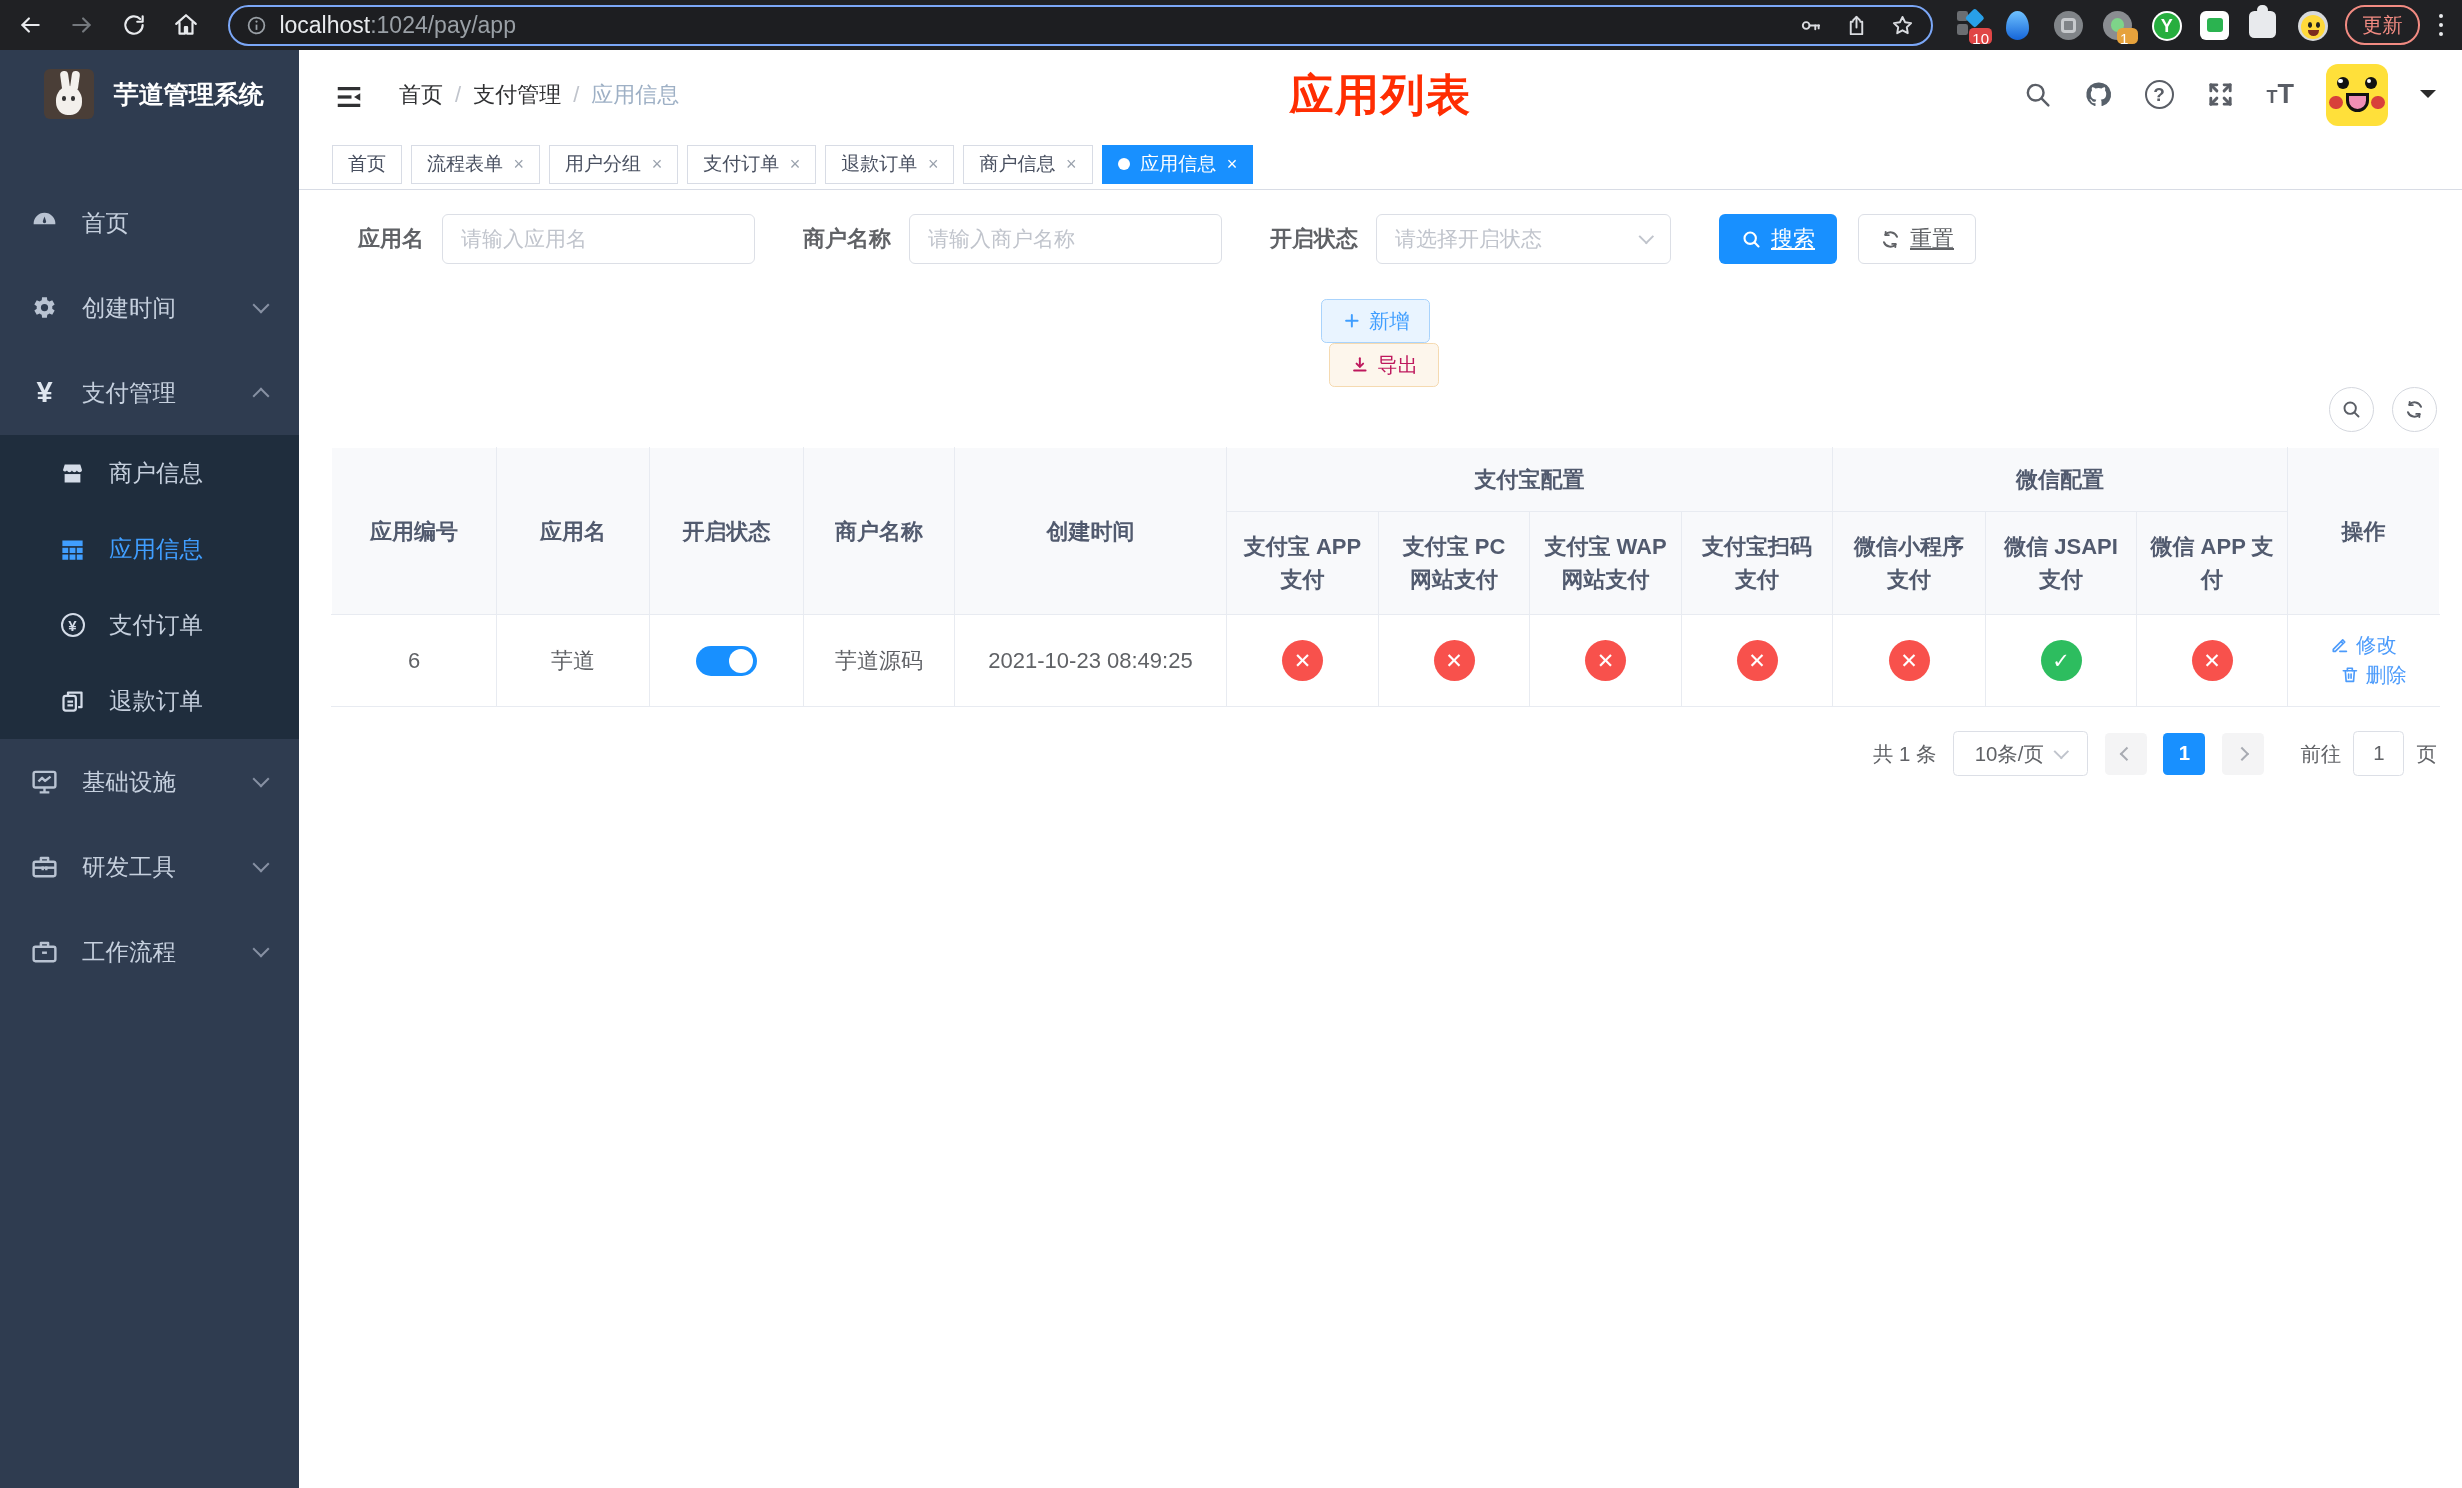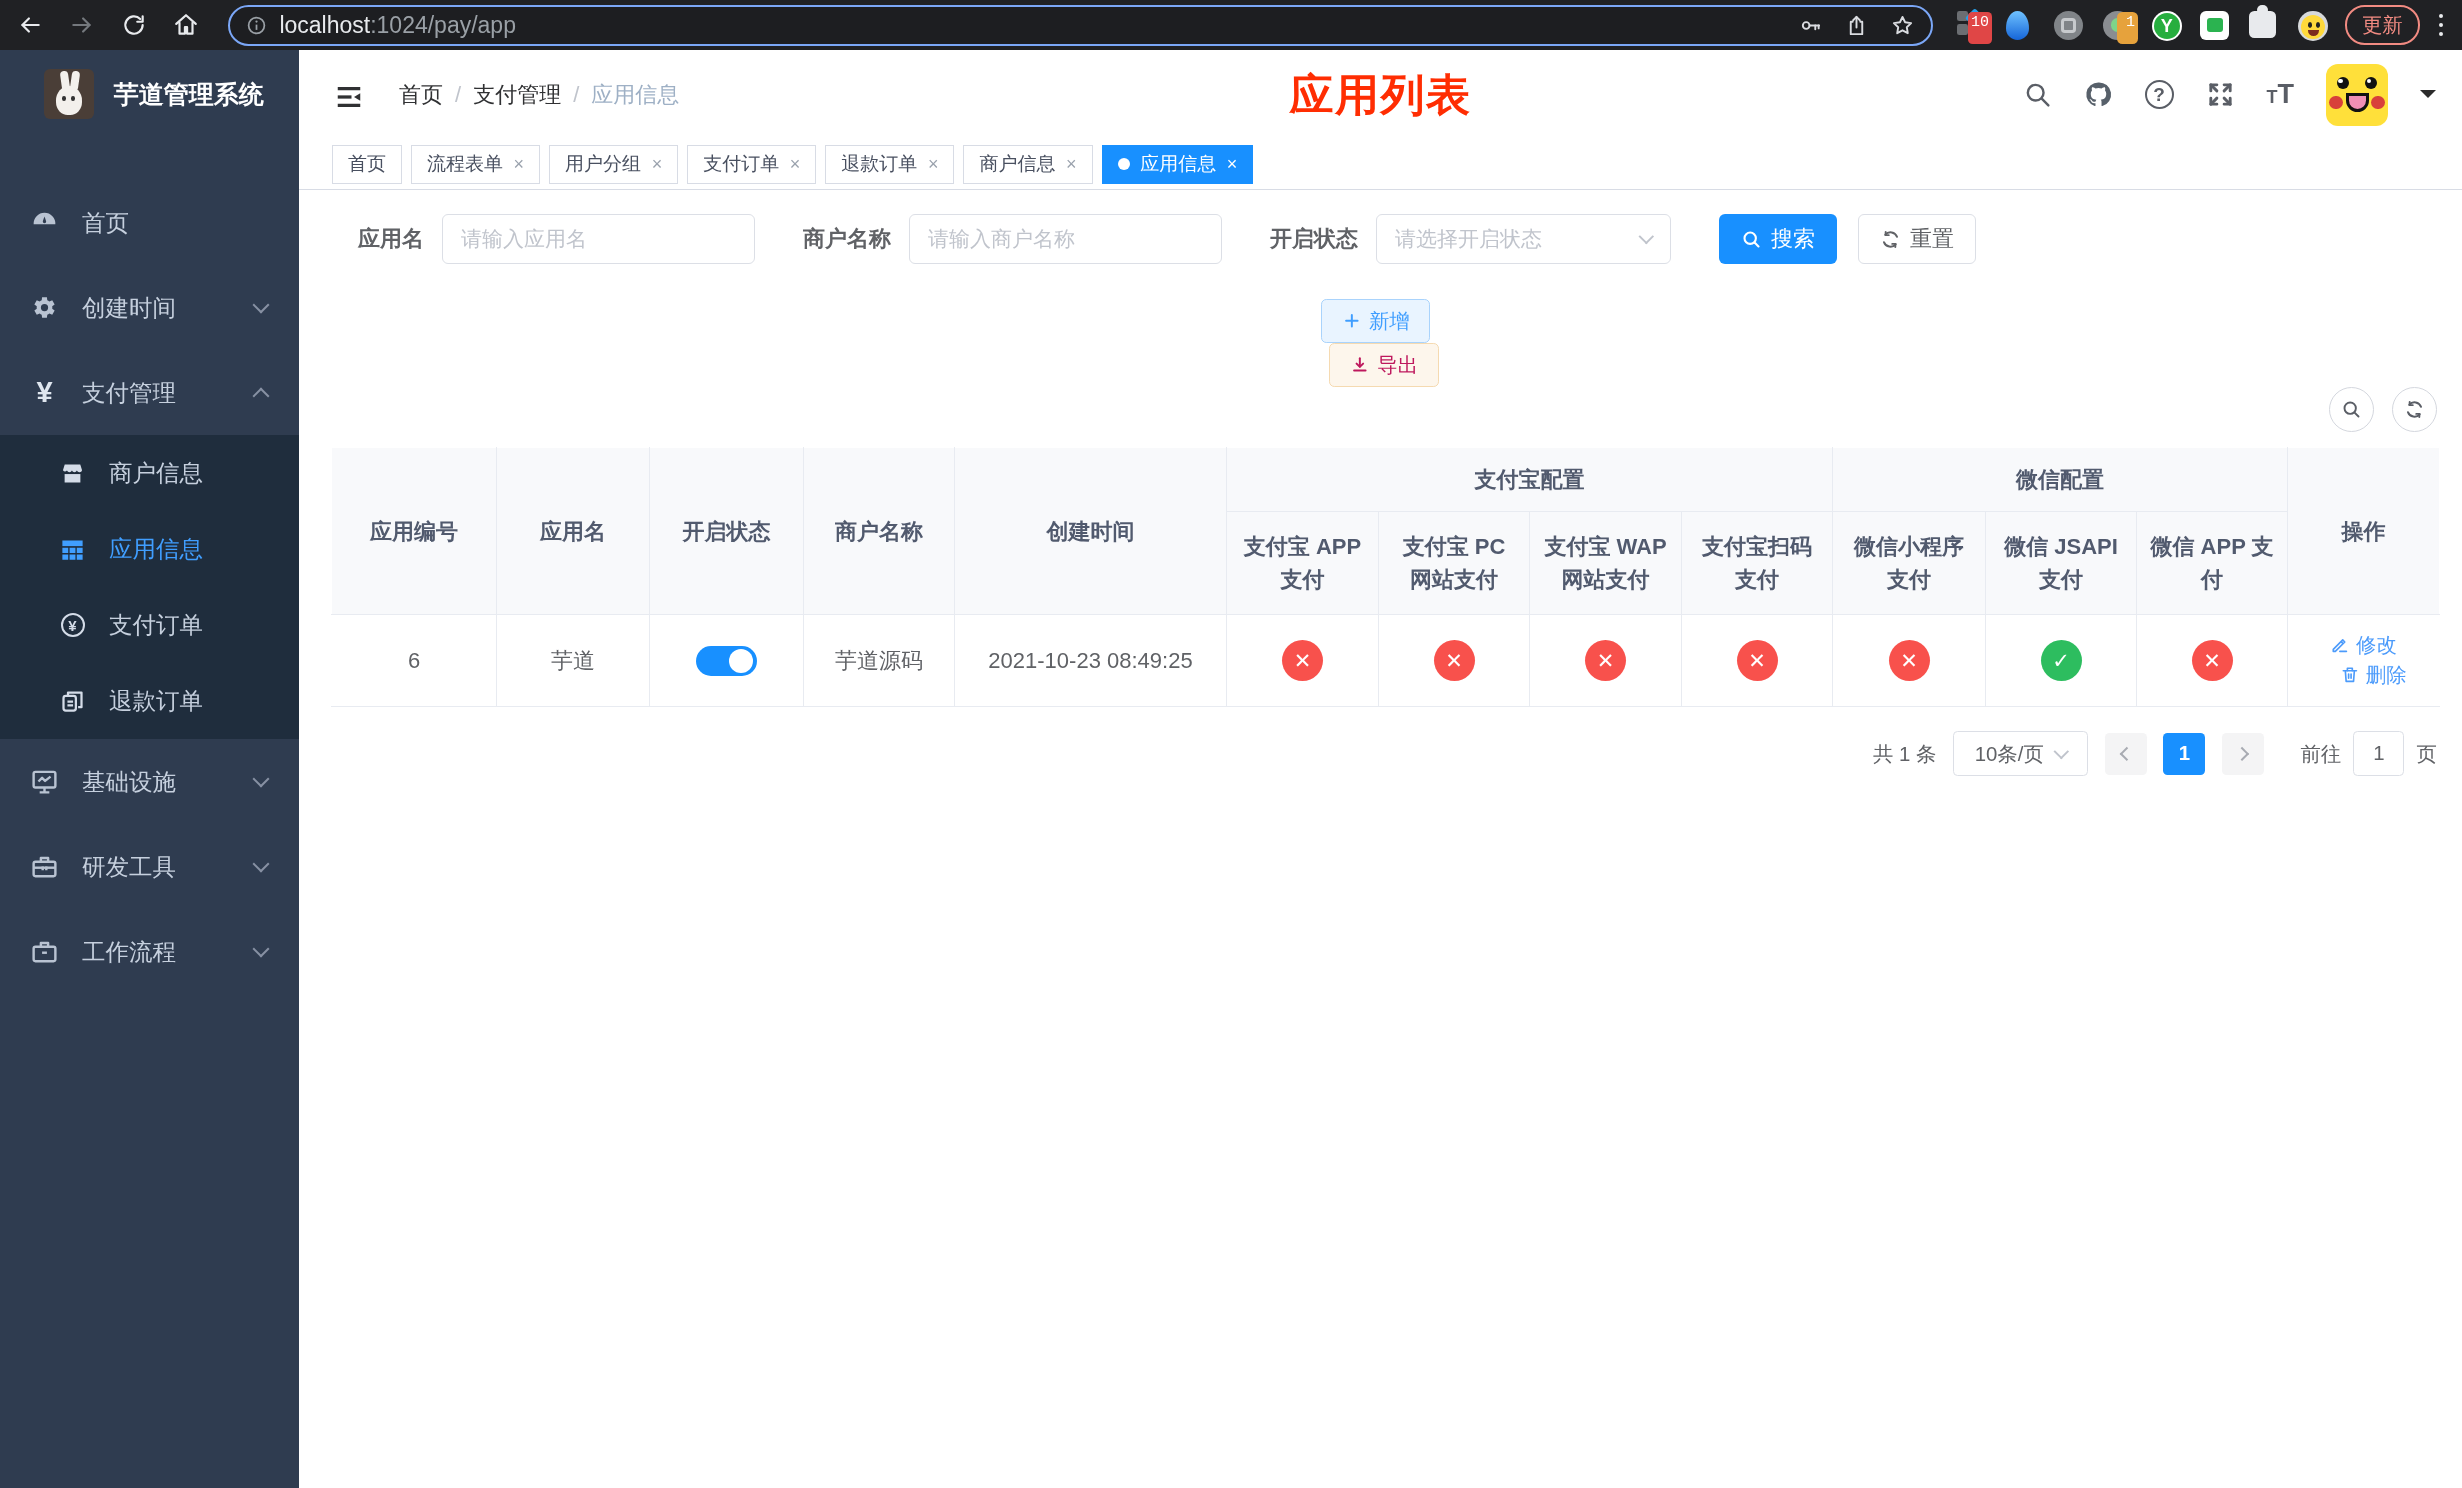--- a/index.html
+++ b/index.html
@@ -14,22 +14,22 @@
   .url-pill { flex:1 1 auto; height:41px; margin:0 10.6px 0 3px; background:#1d1e21;
     border:2.3px solid #7ba7f7; border-radius:23px; display:flex; align-items:center; padding:0 16.7px; min-width:0; }
   .url-pill .ic { width:21px; height:21px; color:#9aa0a6; flex:0 0 auto; }
   .url-text { margin-left:12px; font-size:23px; white-space:nowrap; overflow:hidden; flex:1 1 auto; }
   .url-text .host { color:#e8eaed; }
   .url-text .rest { color:#9aa0a6; }
   .pill-right { display:flex; align-items:center; gap:23px; margin-left:12px; }
   .pill-right .ic { width:23px; height:23px; color:#dadce0; }
   .ext-row { display:flex; align-items:center; gap:19.7px; margin:0 13.6px; }
   .ext { position:relative; width:29px; height:29px; flex:0 0 auto; }
-  .badge { position:absolute; bottom:-4.5px; right:-6px; min-width:21px; height:32px; border-radius:4.5px;
-    background:#e04646; color:#fff; font-size:15px; line-height:21px; text-align:right; padding:0 3px;font-family:Liberation Mono, monospace; }
+  .badge { position:absolute; bottom:-4.5px; right:-6px; min-width:21px; height:16px; border-radius:4.5px;
+    background:#e04646; color:#fff; font-size:15px; line-height:21px; text-align:left; padding:0 3px; }
   .badge.orange { background:#e6a23c; border-radius:5.3px; }
   .ext-blocks { width:26px; height:26px; position:relative; }
   .ext-blocks .sq { position:absolute; width:10.6px; height:10.6px; background:#6b6e72; border-radius:2.3px; }
   .ext-blocks .sq.b { top:13.6px; }
   .ext-blocks .diamond { position:absolute; left:10.6px; top:0; width:13.6px; height:13.6px; background:#28a0e8;
     transform:rotate(45deg); border-radius:2.3px; }
   .ext-gem { width:23px; height:29px; background:linear-gradient(180deg,#6fc2ff,#1565d8); border-radius:50% 50% 50% 50%/60% 60% 40% 40%; }
   .ext-cmd { width:29px; height:29px; border-radius:50%; background:#808488; display:flex; align-items:center; justify-content:center; }
   .ext-cmd .inner { width:15px; height:15px; border:3px solid #c7cacd; border-radius:3.8px; }
   .ext-target { width:29px; height:29px; border-radius:50%; background:#8a8d91; display:flex; align-items:center; justify-content:center; }
@@ -123,21 +123,21 @@
   .fgroup { display:flex; align-items:center; margin-right:48px; }
   .flabel { font-size:22px; font-weight:bold; color:#606266; margin-right:18px; white-space:nowrap; }
   .finput { width:313px; height:50px; border:1.5px solid #dcdfe6; border-radius:6px; padding:0 18px;
     font-size:21px; color:#606266; background:#fff; outline:none; font-family:inherit; }
   .finput::placeholder { color:#c0c4cc; }
   .fselect { width:295px; height:50px; border:1.5px solid #dcdfe6; border-radius:6px; padding:12px 18px;
     display:flex; align-items:center; justify-content:space-between; cursor:pointer; background:#fff; }
   .fselect .ph { font-size:21px; color:#c0c4cc; }
   .schev { width:10.6px; height:10.6px; border-right:2.3px solid #c0c4cc; border-bottom:2.3px solid #c0c4cc; transform:rotate(45deg); margin-top:-4.5px; }
   .btn { height:50px; border-radius:6px; font-size:22px; display:inline-flex; align-items:center; gap:9px;
-    padding:0 21px; cursor:pointer; border:1.5px solid transparent; font-family:inherit; }
+    padding:0 21px; cursor:pointer; border:1.5px solid transparent; font-family:inherit;text-decoration:underline; }
   .btn svg { width:21px; height:21px; }
   .btn-primary { background:#1890ff; color:#fff; margin-right:21px; }
   .btn-plain { background:#fff; color:#606266; border-color:#dcdfe6; }
 
   
   .actions-row { margin:35px 25px 0 32px; display:flex; align-items:center;flex-direction:column; }
   .btn-sm { height:44px; border-radius:5.3px; font-size:20.4px; display:inline-flex; align-items:center; gap:7.6px;
     padding:0 19.7px; cursor:pointer; font-family:inherit; }
   .btn-sm svg { width:19.7px; height:19.7px; }
   .btn-add { background:#e9f4ff; border:1.5px solid #a9d3fc; color:#409eff; margin-right:16.7px; }

